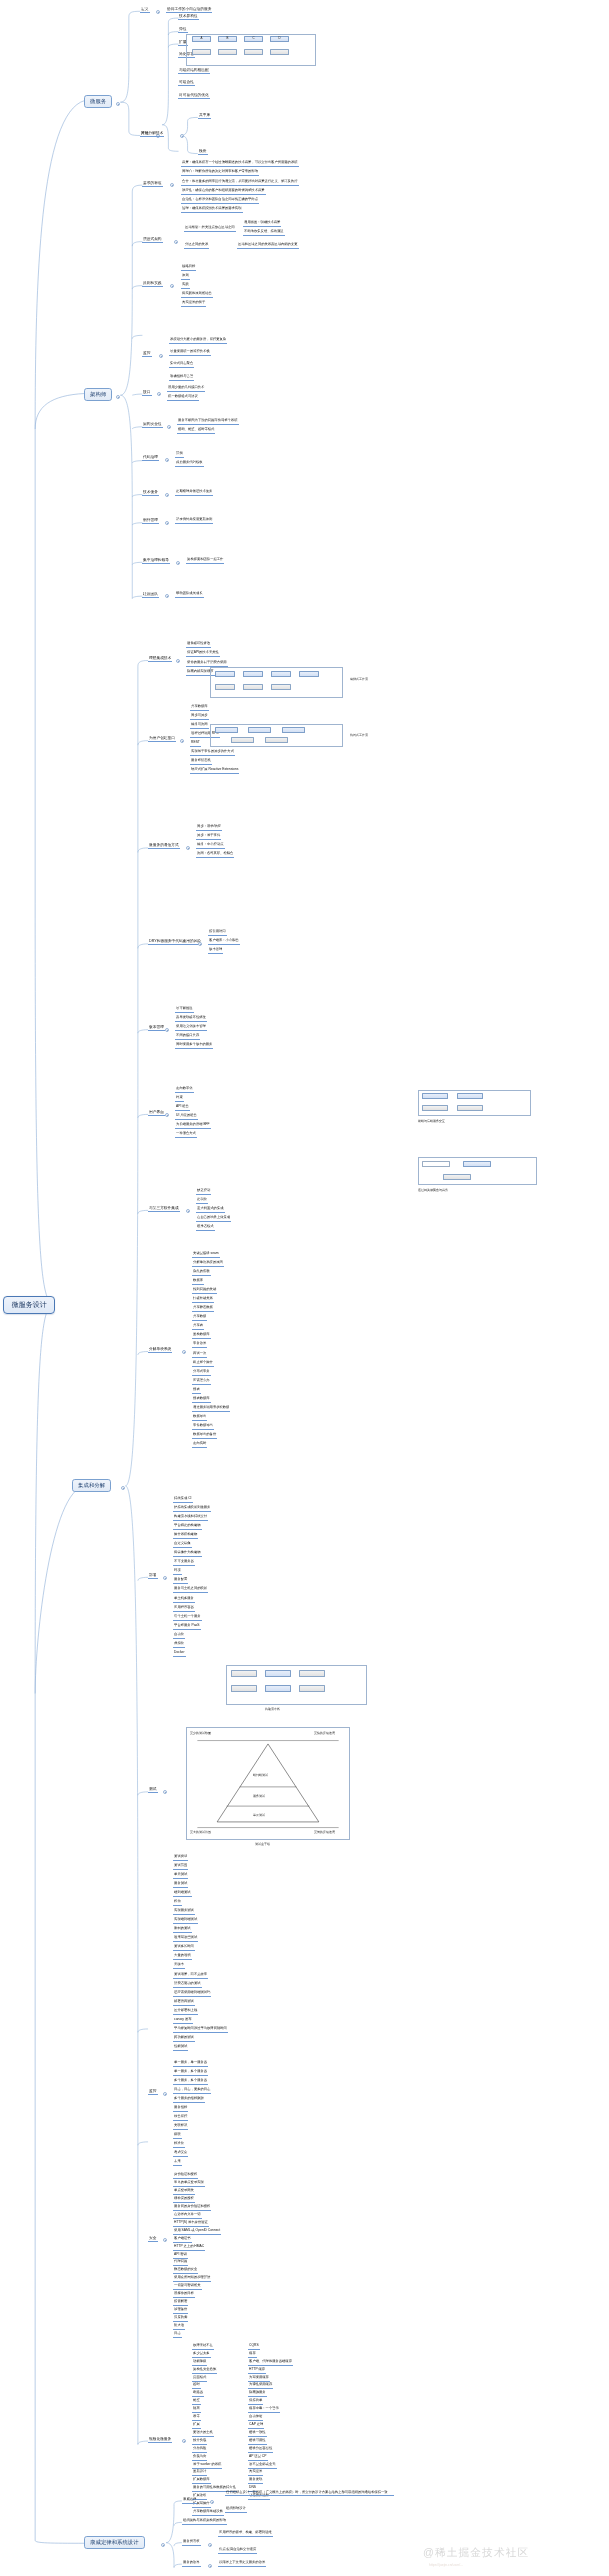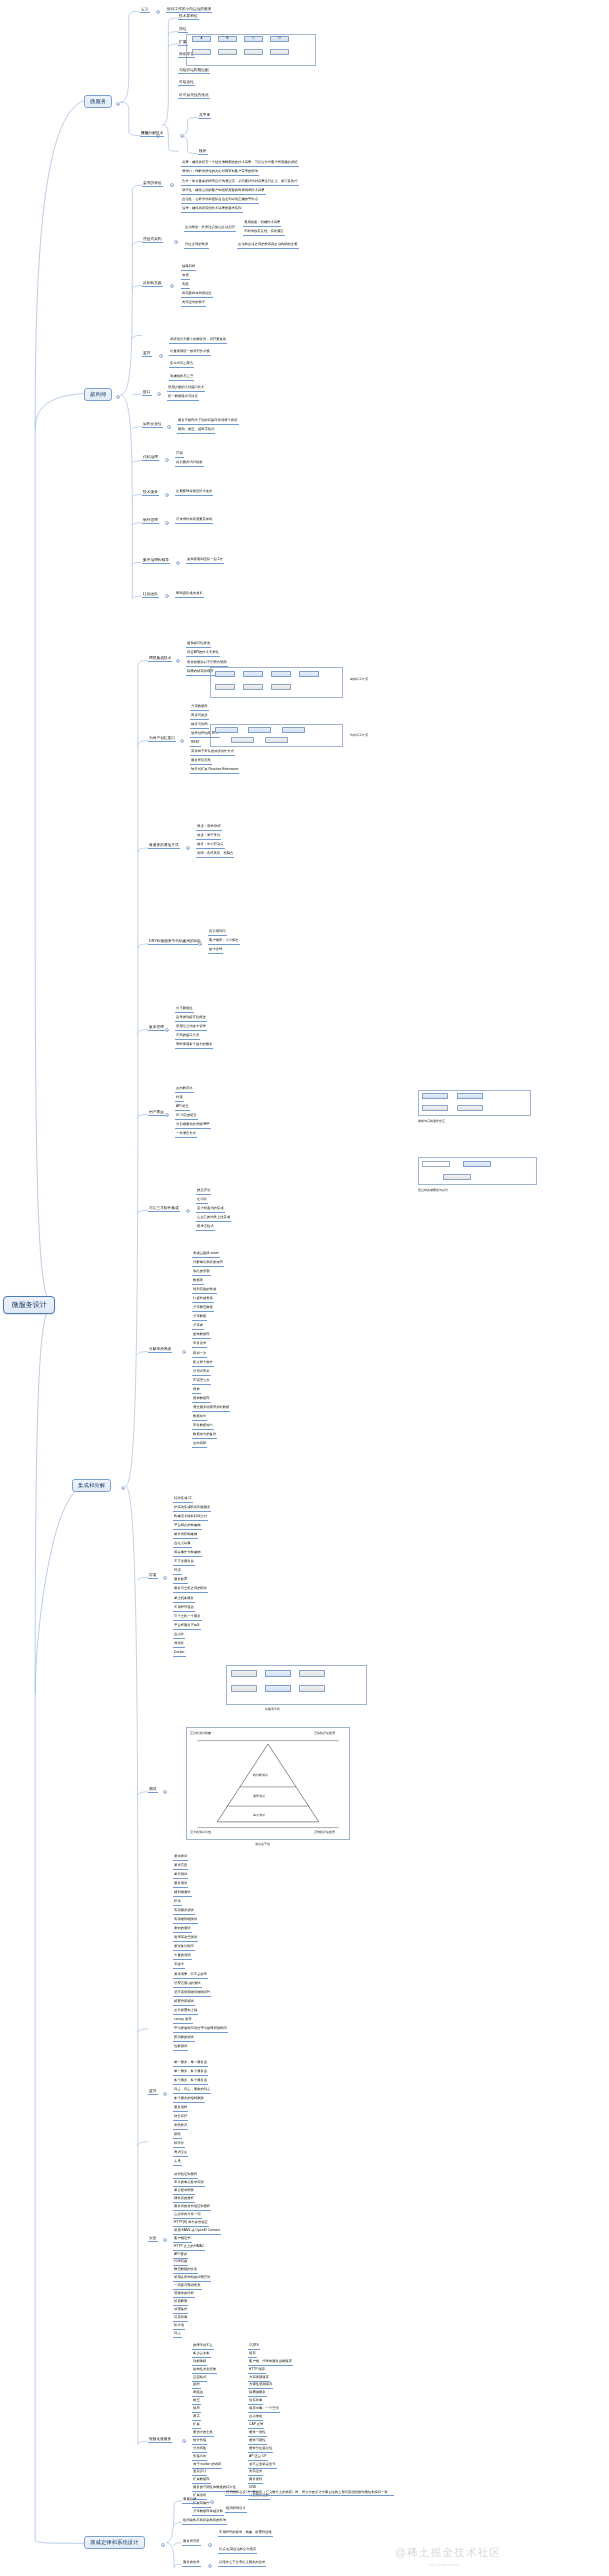--- a/index.html
+++ b/index.html
@@ -107,20 +107,21 @@
     color: #222;
     white-space: nowrap;
   }
 
   .wm {
     position: absolute;
     color: #d8d8d8;
     font-size: 10.7px;
     letter-spacing: 1.1px;
     white-space: nowrap;
+    margin-left: 28px;
   }
   .wm2 {
     position: absolute;
     color: #e6dcd6;
     font-size: 3.4px;
     white-space: nowrap;
   }
 </style>
 </head>
 <body>

